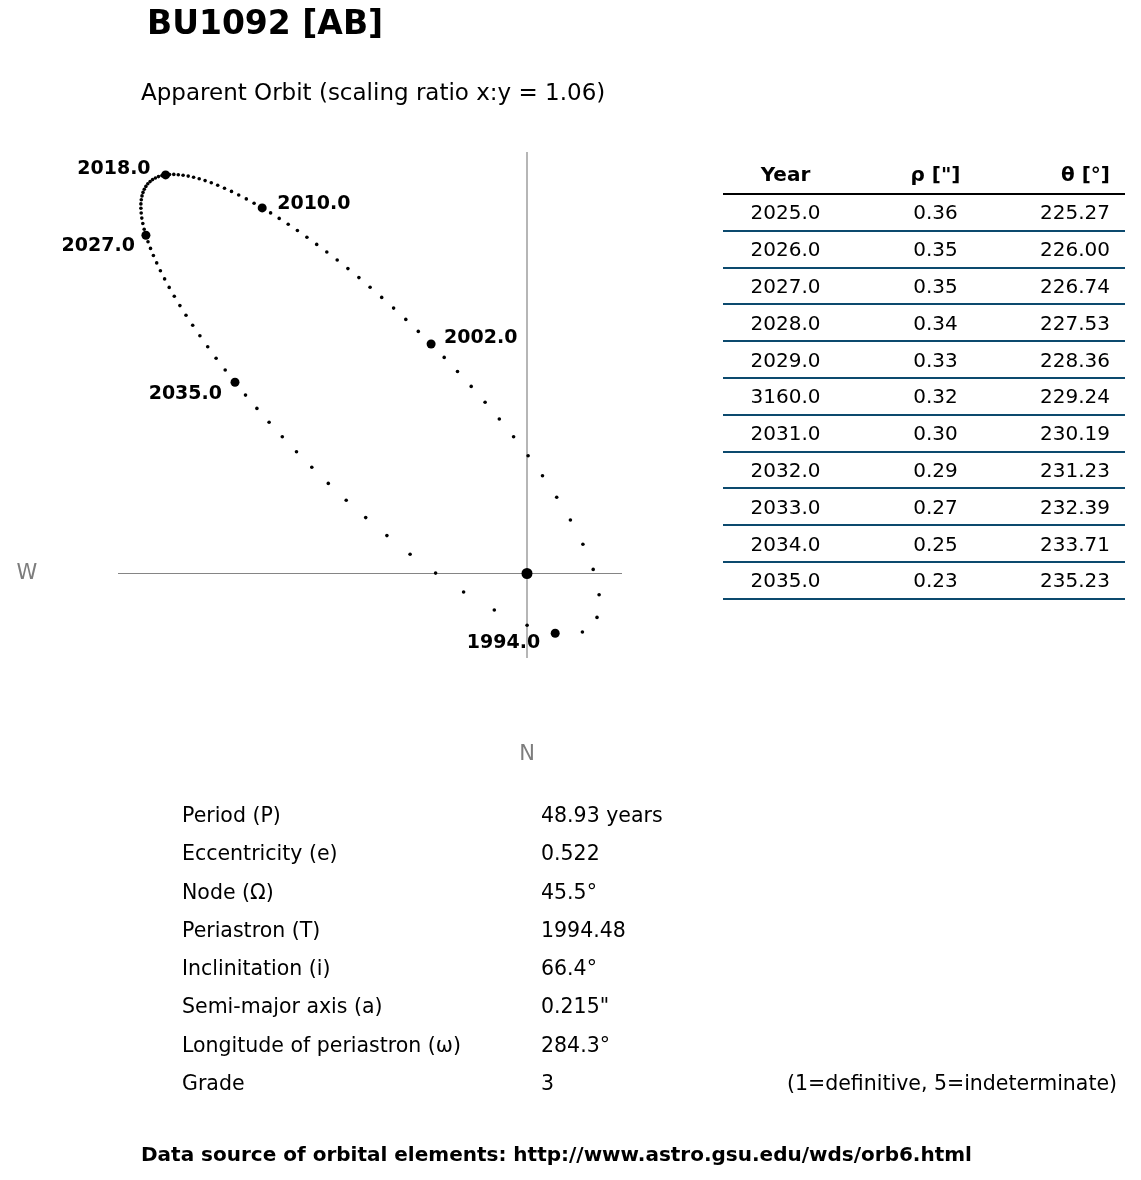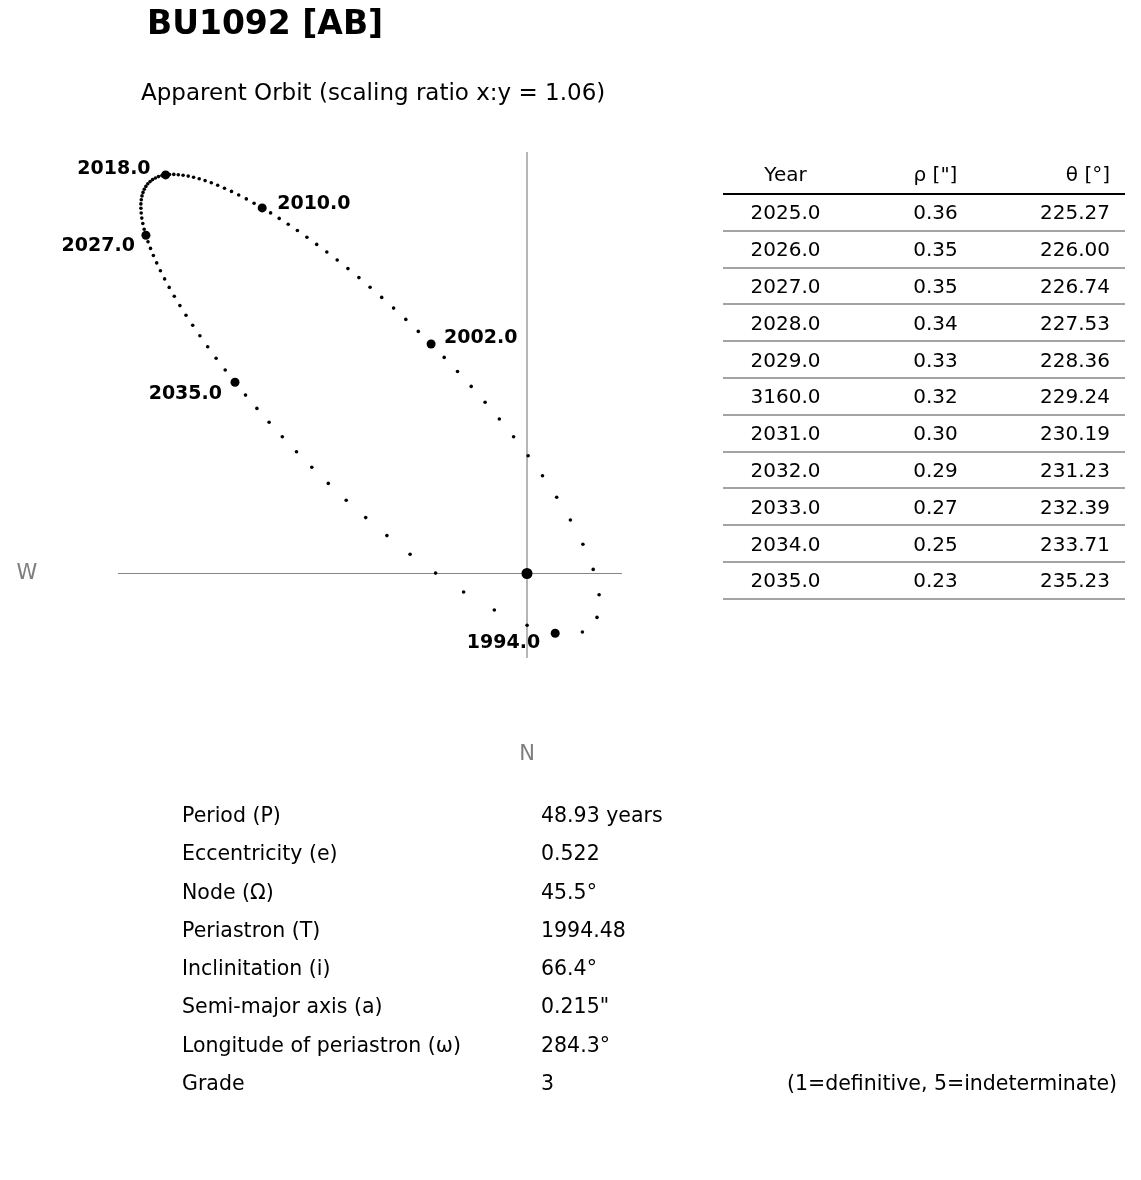--- a/index.html
+++ b/index.html
@@ -17,26 +17,26 @@
   }
   #orbit-svg { position:absolute; left:0; top:0; width:1141px; height:1180px; }
   .axis-line { stroke:#858585; stroke-width:1.2; }
   .axis-label { font-family:"DejaVu Sans", sans-serif; font-size:21px; fill:#7d7d7d; }
   .year-label { font-family:"DejaVu Sans", sans-serif; font-size:19px; font-weight:bold; fill:#000; }
 
   .eph-table {
     position:absolute; left:723px; top:157px; width:402px;
     border-collapse:collapse; font-size:20px; table-layout:fixed;
   }
-  .eph-table th { font-weight:normal; }
+  .eph-table th { font-weight:bold; }
   .eph-table thead th {
     border-bottom:2px solid #000; height:29px; vertical-align:bottom; padding:0 0 7px 0;
   }
   .eph-table tbody td {
-    border-bottom:2px solid #a3a3a3; height:34.8px; padding:0; vertical-align:middle;
+    border-bottom:2px solid #0c4a6e; height:34.8px; padding:0; vertical-align:middle;
   }
   .c-year  { text-align:center; }
   .c-rho   { text-align:center; }
   .c-theta { text-align:right; padding-right:15px !important; }
 
   .elements { position:absolute; left:158px; top:803px; font-size:20.5px; }
   .el-row   { position:relative; height:38.3px; width:960px;margin-left:24px; }
   .el-label { position:absolute; left:0; top:0; white-space:nowrap; }
   .el-value { position:absolute; left:359px; top:0; white-space:nowrap; }
   .el-note  { position:absolute; left:605px; top:0; white-space:nowrap; }
@@ -279,14 +279,15 @@
         <span class="el-label">Longitude of periastron (ω)</span>
         <span class="el-value">284.3°</span>
       </div>
       <div class="el-row">
         <span class="el-label">Grade</span>
         <span class="el-value">3</span>
         <span class="el-note">(1=definitive, 5=indeterminate)</span>
       </div>
     </div>
 
+  <div class="footer">Data source of orbital elements: http://www.astro.gsu.edu/wds/orb6.html</div>
 
 </div>
 
 </body></html>

